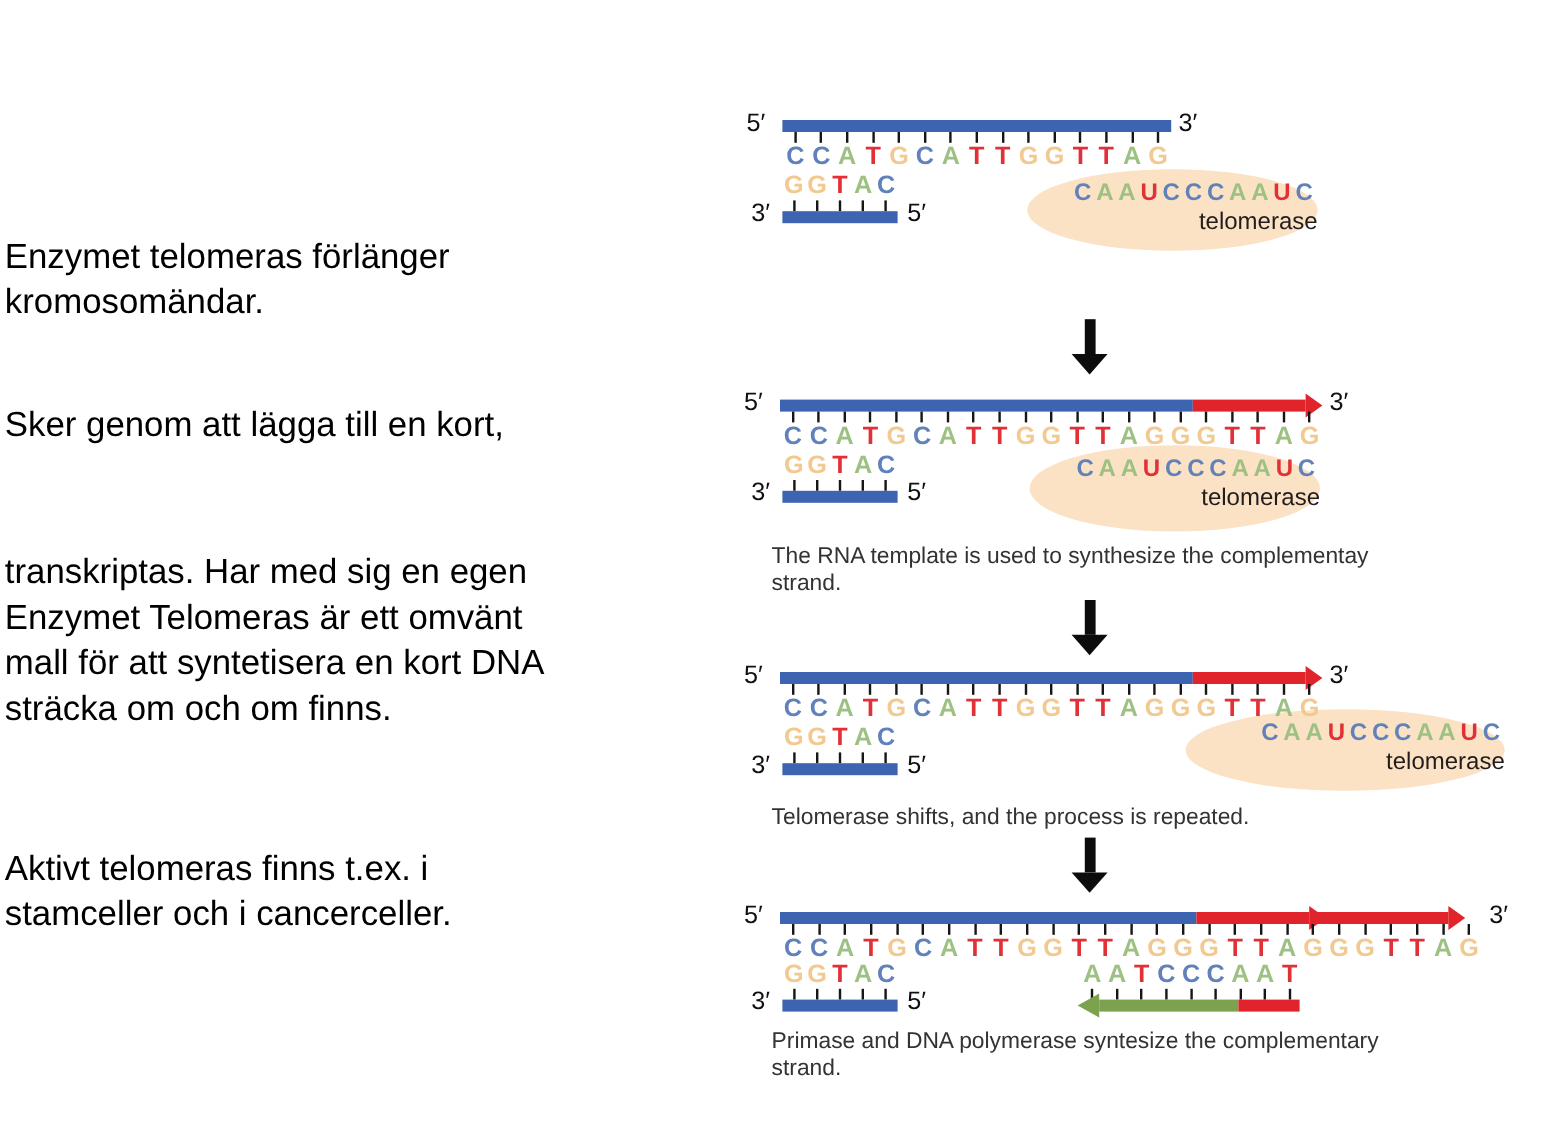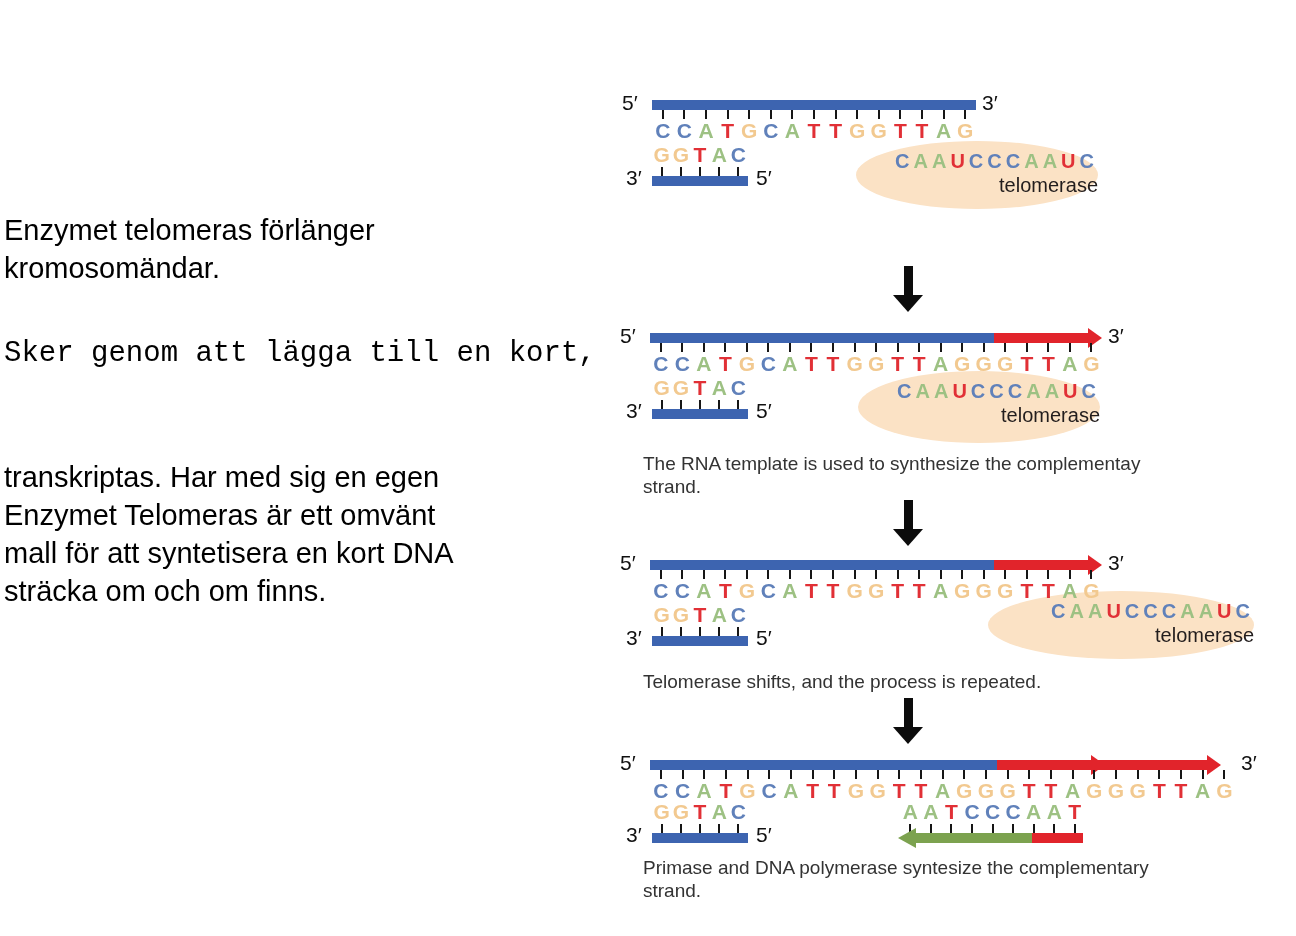--- a/index.html
+++ b/index.html
@@ -28,32 +28,36 @@
   .prime{position:absolute;font-size:21px;color:#101010;z-index:3;line-height:24px;}
   .oval{position:absolute;border-radius:50%;z-index:1;text-align:right;}
   .rna{font-size:20px;font-weight:bold;letter-spacing:4px;margin-top:9px;white-space:nowrap;}
   .tlabel{font-size:20px;color:#221d1d;margin-top:1px;}
 </style>
 </head>
 <body>
 
 <div class="stage">
 
-  <div class="ltext" style="top:211px;">
+  <div class="ltext" style="top:195px;">
     <div class="tline">Enzymet telomeras förlänger</div>
     <div class="tline">kromosomändar.</div>
   </div>
-  <div class="ltext" style="top:335px;font-family:Liberation Mono, monospace;">
+  <div class="ltext" style="top:335px;">
     <div class="tline">Sker genom att lägga till en kort,</div>
   </div>
   <div class="ltext" style="top:458px;">
     <div class="tline">transkriptas. Har med sig en egen</div>
     <div class="tline">Enzymet Telomeras är ett omvänt</div>
     <div class="tline">mall för att syntetisera en kort DNA</div>
     <div class="tline">sträcka om och om finns.</div>
+  </div>
+  <div class="ltext" style="top:705px;">
+    <div class="tline">Aktivt telomeras finns t.ex. i</div>
+    <div class="tline">stamceller och i cancerceller.</div>
   </div>
 
   <div id="diagram" style="position:absolute;inset:0;">
       <div class="oval" style="left: 856px; top: 141px; width: 242px; height: 68px; background: rgb(251, 226, 197);">
         <div class="rna"><span style="color: rgb(96, 129, 186);">C</span><span style="color: rgb(157, 193, 131);">A</span><span style="color: rgb(157, 193, 131);">A</span><span style="color: rgb(225, 48, 54);">U</span><span style="color: rgb(96, 129, 186);">C</span><span style="color: rgb(96, 129, 186);">C</span><span style="color: rgb(96, 129, 186);">C</span><span style="color: rgb(157, 193, 131);">A</span><span style="color: rgb(157, 193, 131);">A</span><span style="color: rgb(225, 48, 54);">U</span><span style="color: rgb(96, 129, 186);">C</span></div>
         <div class="tlabel">telomerase</div>
       </div>
       <div class="strand" style="left: 652px; top: 100px; width: 324px; height: 44px;">
         <div class="bar" style="top: 0px; width: 324px;">
           <div class="seg" style="background: rgb(61, 100, 176); width: 324px;"></div>

